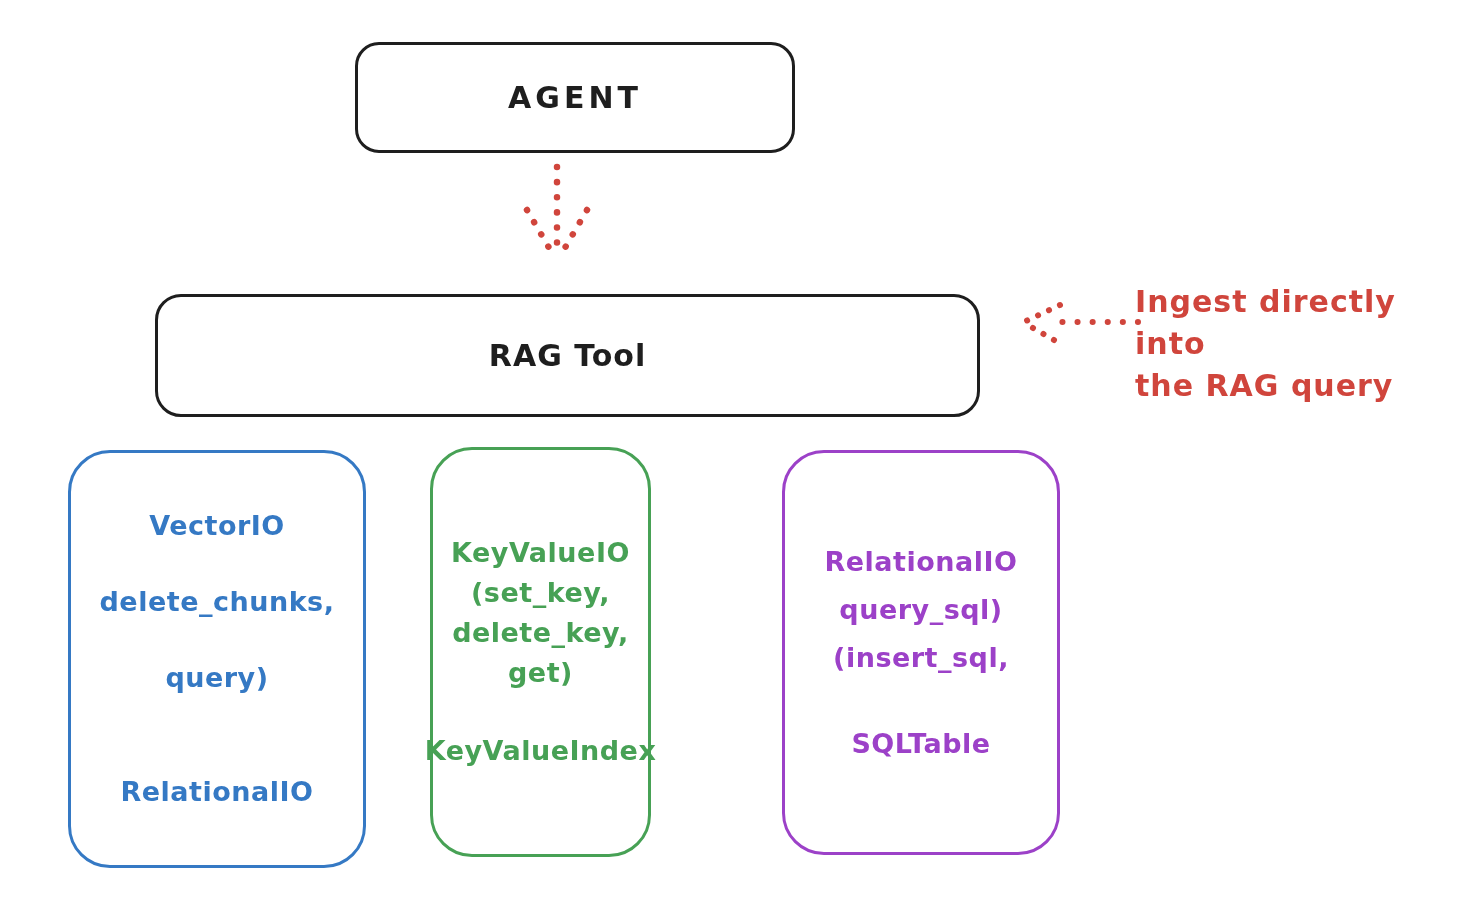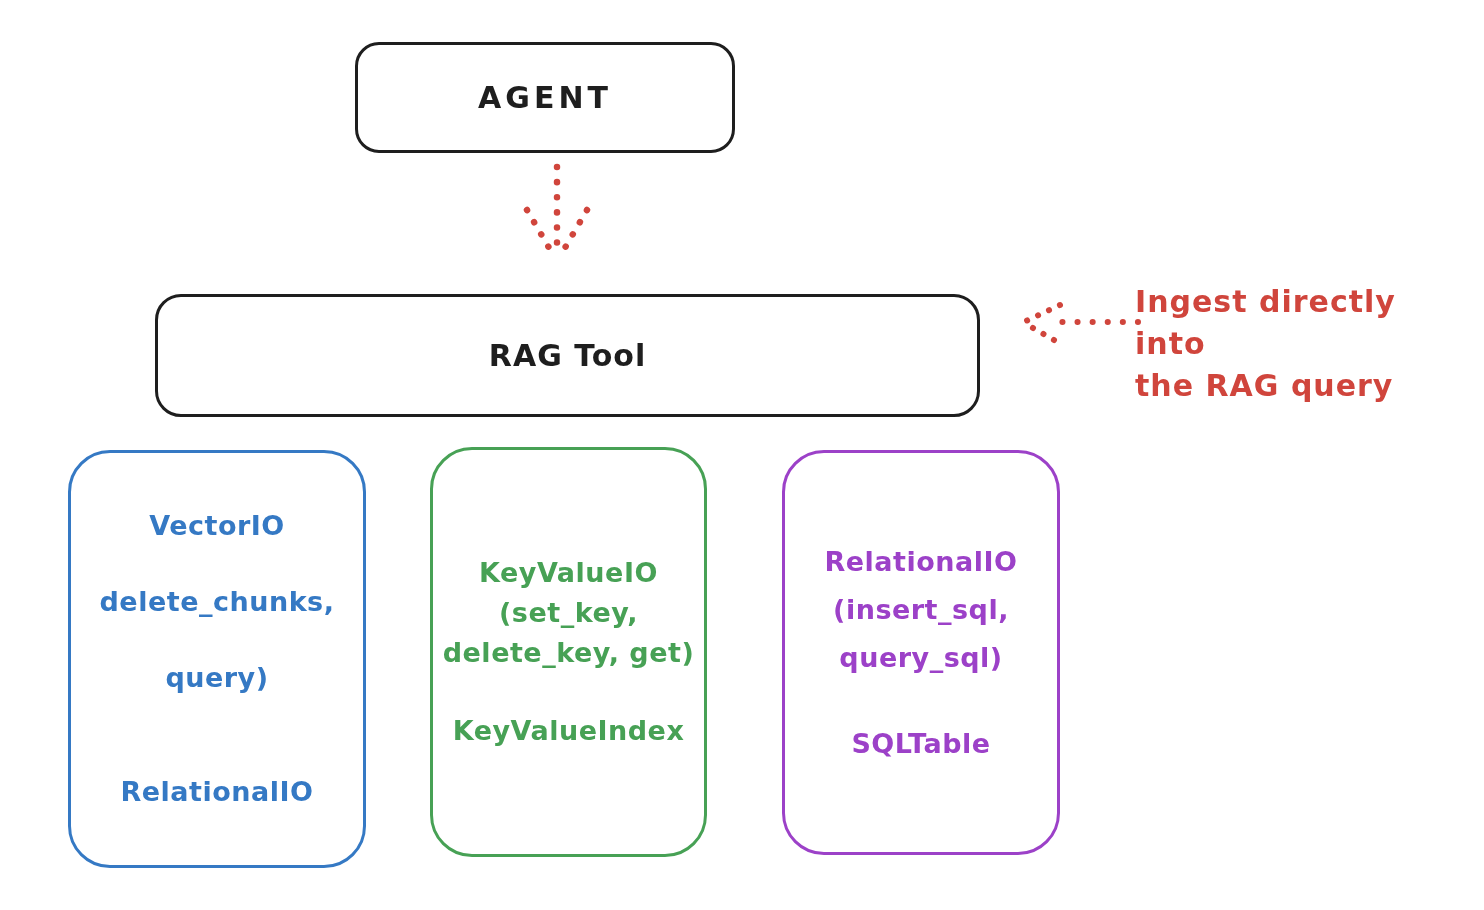--- a/index.html
+++ b/index.html
@@ -20,21 +20,21 @@
     background: #ffffff;
     display: flex;
     align-items: center;
     justify-content: center;
     color: #1e1e1e;
     font-size: 30px;
     font-weight: bold;
   }
   .agent-box {
     left: 355px; top: 42px;
-    width: 380px; height: 111px;
+    width: 440px; height: 111px;
     letter-spacing: 4px;
     border-radius: 24px;
   }
   .rag-box {
     left: 155px; top: 270px;
     width: 825px; height: 123px;
     letter-spacing: 1px;
     margin-top: 24px;
   }
   
@@ -49,21 +49,21 @@
     flex-direction: column;
     align-items: center;
     justify-content: center;
     text-align: center;
     font-size: 27px;
     font-weight: bold;
     line-height: 40px;
     letter-spacing: 0.5px;
   }
   .iobox.vector     { left: 68px;  top: 450px; width: 298px; height: 418px; gap: 36px; }
-  .iobox.keyvalue   { left: 430px; top: 447px; width: 277px; height: 410px; }
+  .iobox.keyvalue   { left: 430px; top: 447px; width: 221px; height: 410px; }
   .iobox.relational { left: 782px; top: 450px; width: 278px; height: 405px; gap: 8px; }
   .index-label { margin-top: 38px; }
 
   
   .annotation {
     position: absolute;
     left: 1135px; top: 281px;
     width: 336px;
     text-align: left;
     font-size: 30px;
@@ -121,18 +121,18 @@
 
   <div class="iobox keyvalue" style="color:#47a155;border-color:#47a155">
     <div>KeyValueIO</div>
     <div>(set_key,</div>
     <div>delete_key, get)</div>
     <div class="index-label">KeyValueIndex</div>
   </div>
 
   <div class="iobox relational" style="color:#9c41c8;border-color:#9c41c8">
     <div>RelationalIO</div>
+    <div>query_sql)</div>
     <div>(insert_sql,</div>
-    <div>query_sql)</div>
     <div class="index-label">SQLTable</div>
   </div>
 
 </div>
 
 </body></html>

